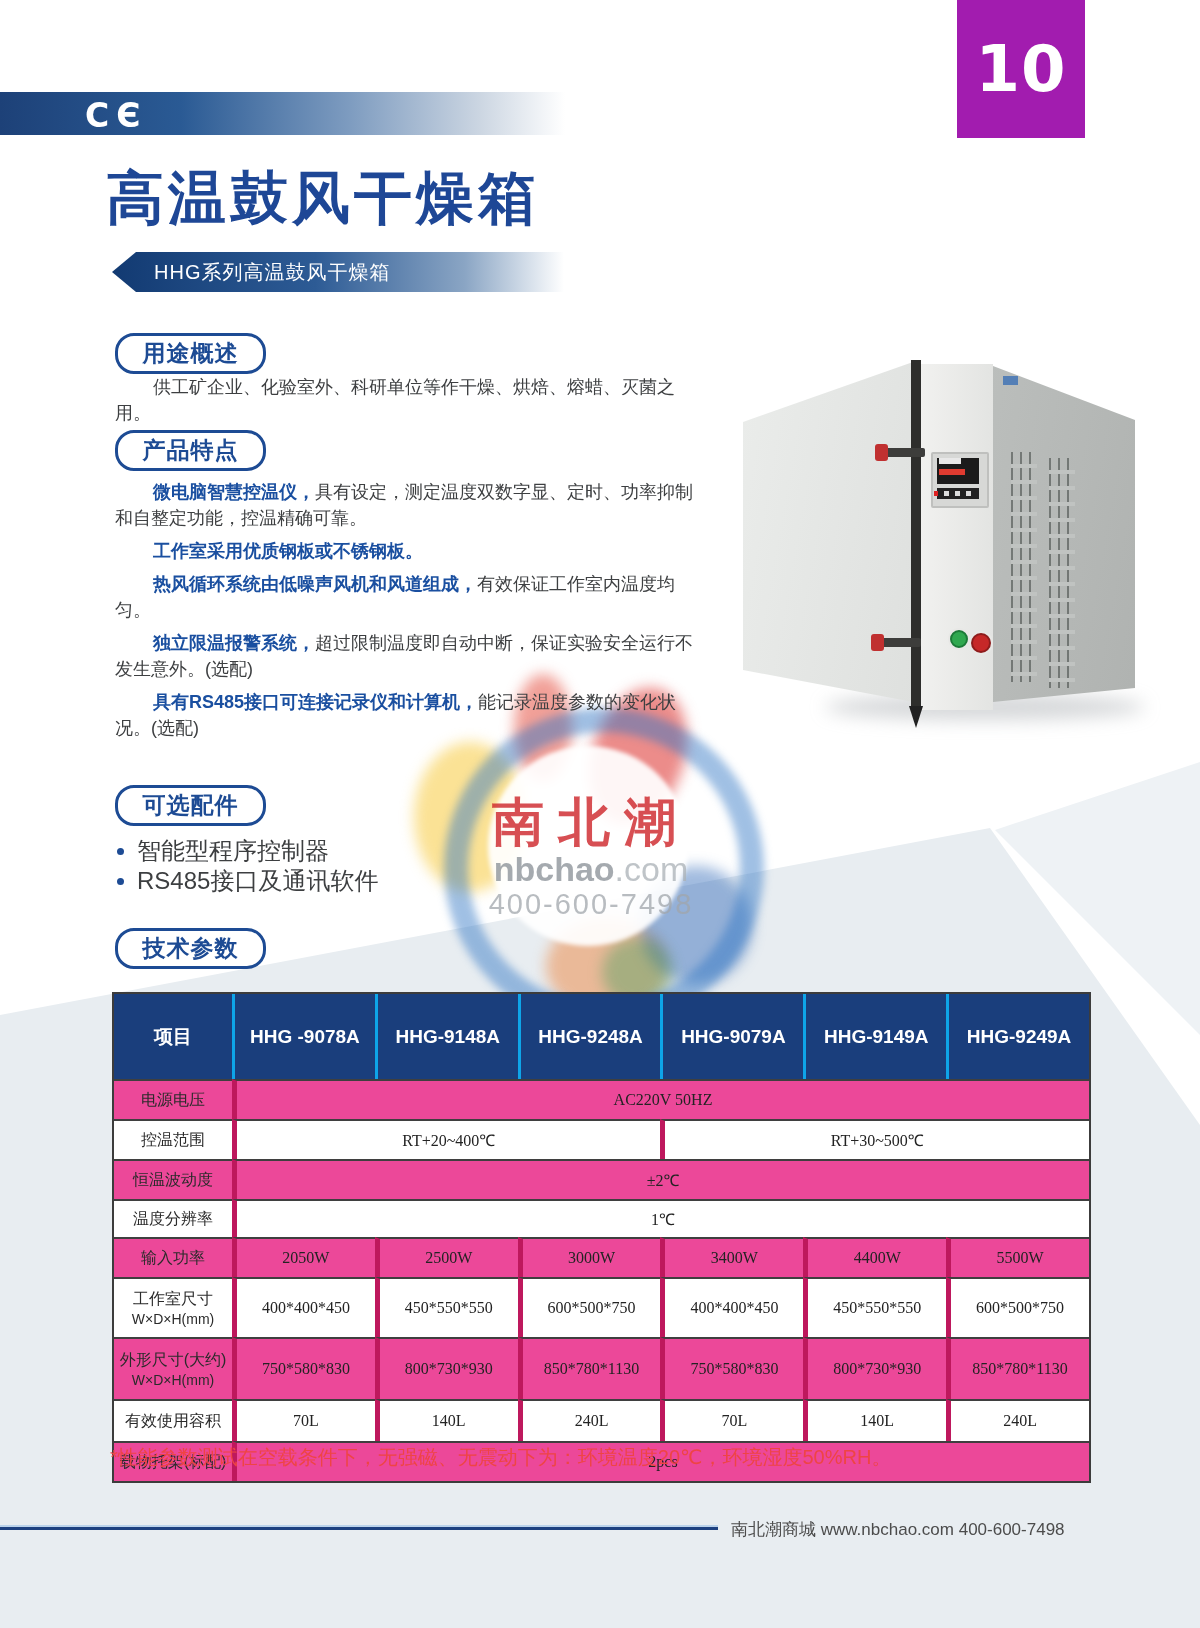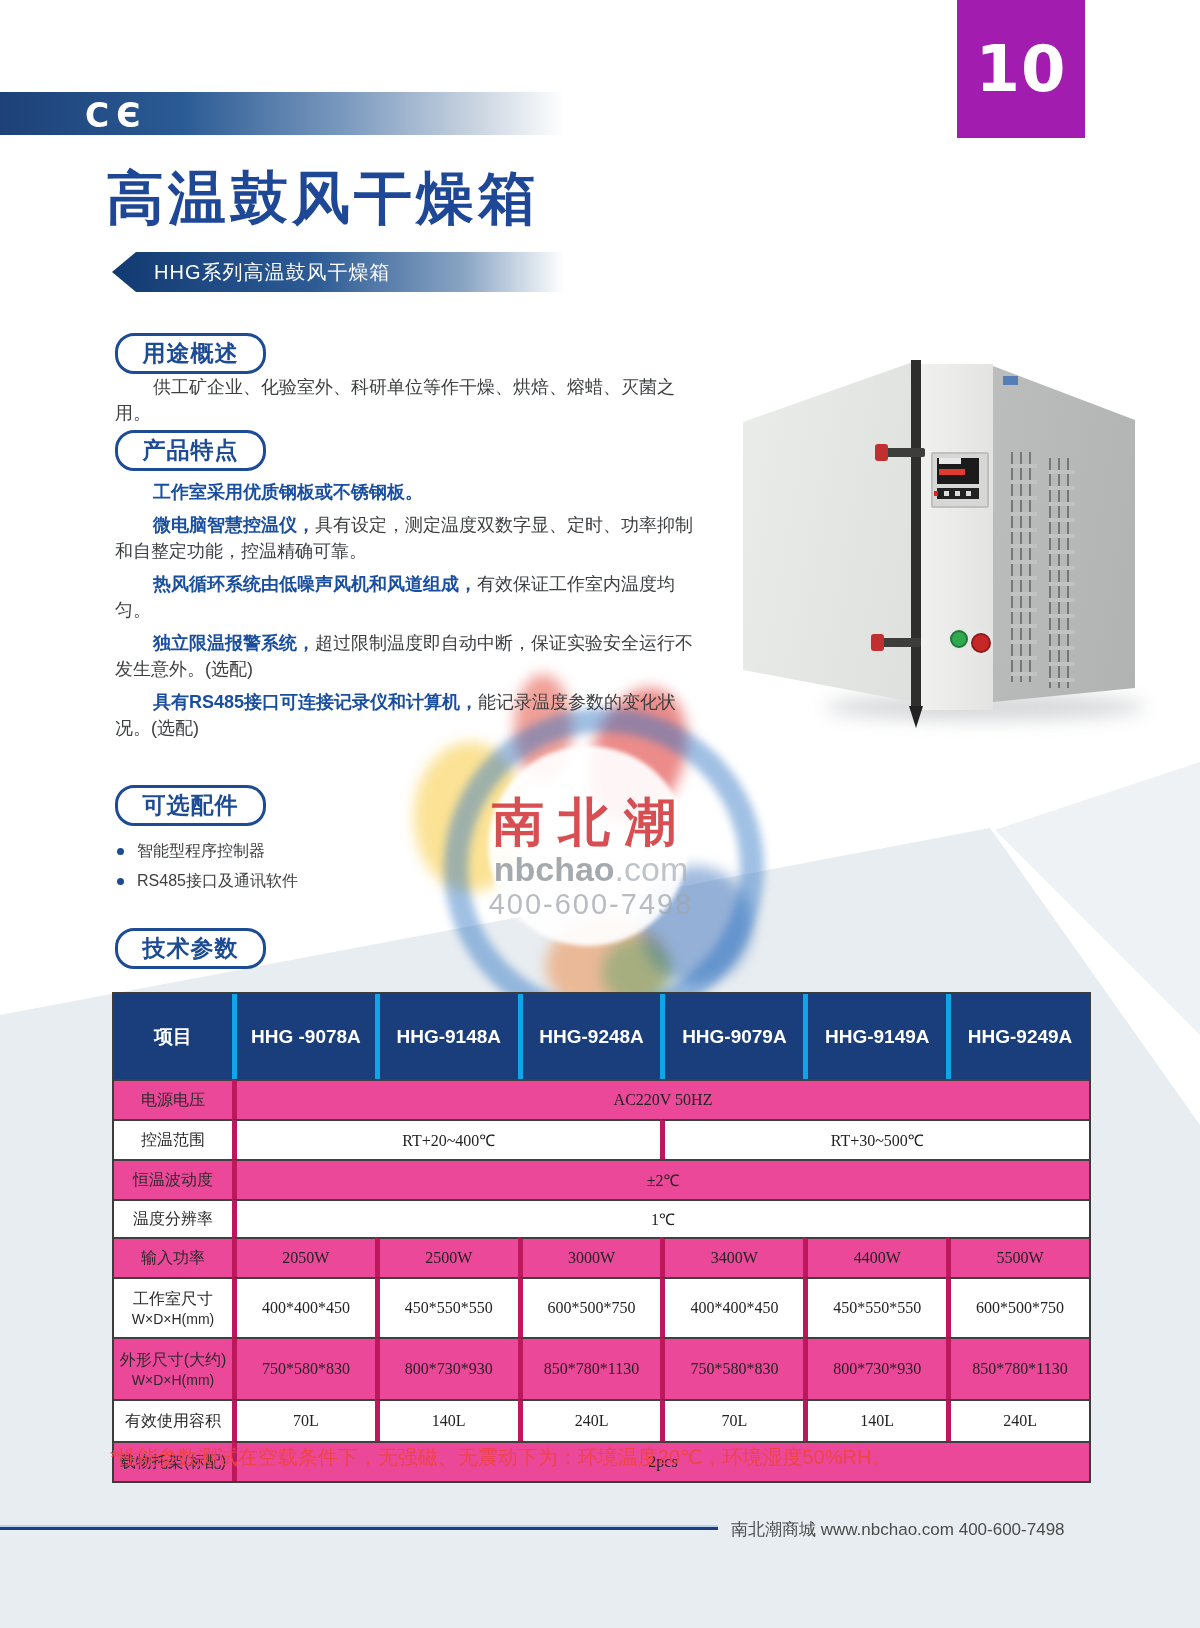--- a/index.html
+++ b/index.html
@@ -35,21 +35,21 @@
     border-radius:19px;background:#fff;display:flex;align-items:center;justify-content:center;}
   .badge span{color:#1d4b94;font-size:23px;font-weight:700;letter-spacing:1px;}
   
   .usage-text{position:absolute;left:115px;top:374px;width:585px;font-size:18px;
     color:#3d3f41;line-height:26px;text-indent:38px;}
   .features{position:absolute;left:115px;top:479px;width:585px;font-size:18px;
     color:#3d3f41;line-height:26px;}
   .features p{margin:0 0 7px 0;text-indent:38px;}
   .features b{color:#1a4fa0;font-weight:700;}
   .acc-list{position:absolute;left:117px;top:836px;width:400px;}
-  .acc-item{display:flex;align-items:center;height:30px;font-size:16px;color:#3d3f41;}
+  .acc-item{display:flex;align-items:center;height:30px;font-size:24px;color:#3d3f41;}
   .acc-dot{width:7px;height:7px;border-radius:50%;background:#1d4b94;margin-right:13px;flex:none;}
   
   .wm{position:absolute;left:396px;top:680px;width:390px;height:340px;pointer-events:none;}
   .wm .blob{position:absolute;border-radius:50%;filter:blur(7px);}
   .wm .ring{position:absolute;left:48px;top:28px;width:272px;height:272px;border-radius:50%;
     border:24px solid rgba(45,115,195,0.45);filter:blur(4px);}
   .wm .inner{position:absolute;left:92px;top:66px;width:200px;height:200px;border-radius:50%;
     background:rgba(255,255,255,0.92);filter:blur(2px);}
   .wm-name{position:absolute;left:0;top:108px;width:390px;text-align:center;color:rgba(205,35,40,0.8);
     font-size:52px;font-weight:900;letter-spacing:14px;}
@@ -89,21 +89,21 @@
   .vents{position:absolute;width:26px;height:230px;
     background-image:repeating-linear-gradient(180deg,transparent 0 12px,#c0c3c1 12px 16px),
       repeating-linear-gradient(90deg,rgba(60,66,63,0.55) 0 2px,transparent 2px 9px);}
   .sticker{position:absolute;left:288px;top:26px;width:15px;height:9px;background:#3b6fb5;opacity:.8;}
   
   .spec-table{position:absolute;left:112px;top:992px;width:975px;
     display:grid;grid-template-columns:118px repeat(6,1fr);
     border:2px solid #3c3c3c;background:#fff;}
   .th{background:#1a3e7c;color:#fff;font-size:19px;font-weight:700;
     display:flex;align-items:center;justify-content:center;height:85px;}
-  .th + .th{border-left:5px solid #0ea5e9;}
+  .th + .th{border-left:3px solid #0ea5e9;}
   .tl,.td{display:flex;flex-direction:column;align-items:center;justify-content:center;
     border-top:2px solid #3f3f3f;font-size:16px;color:#232323;text-align:center;padding:1px 2px;}
   .td{border-left:5px solid #be185d;font-family:Liberation Serif, serif;}
   .tl{color:#2b2b2b;}
   .tl .l2{font-size:14px;margin-top:1px;}
   .alt{background:#ec4899;}
   
   .footnote{position:absolute;left:110px;top:1444px;font-size:20px;color:#ef4444;font-weight:500;}
   .footer-line{position:absolute;left:0;top:1527px;width:718px;height:3px;background:#1d4180;
     box-shadow:0 -2px 0 rgba(150,190,230,0.55);}
@@ -143,22 +143,22 @@
 
   <div class="badge" style="top:333px;">
       <span>用途概述</span>
     </div>
   <div class="usage-text">供工矿企业、化验室外、科研单位等作干燥、烘焙、熔蜡、灭菌之用。</div>
 
   <div class="badge" style="top:430px;">
       <span>产品特点</span>
     </div>
   <div class="features" id="features">
+      <p><b>微电脑智慧控温仪，</b>具有设定，测定温度双数字显、定时、功率抑制和自整定功能，控温精确可靠。</p>
       <p><b>工作室采用优质钢板或不锈钢板。</b></p>
-      <p><b>微电脑智慧控温仪，</b>具有设定，测定温度双数字显、定时、功率抑制和自整定功能，控温精确可靠。</p>
       <p><b>热风循环系统由低噪声风机和风道组成，</b>有效保证工作室内温度均匀。</p>
       <p><b>独立限温报警系统，</b>超过限制温度即自动中断，保证实验安全运行不发生意外。(选配)</p>
       <p><b>具有RS485接口可连接记录仪和计算机，</b>能记录温度参数的变化状况。(选配)</p>
     </div>
 
   <div class="photo">
     <div class="ph-shadow"></div>
     <div class="ph-side"></div>
     <div class="vents" style="left:296px;top:102px;"></div>
     <div class="vents" style="left:334px;top:108px;"></div>

